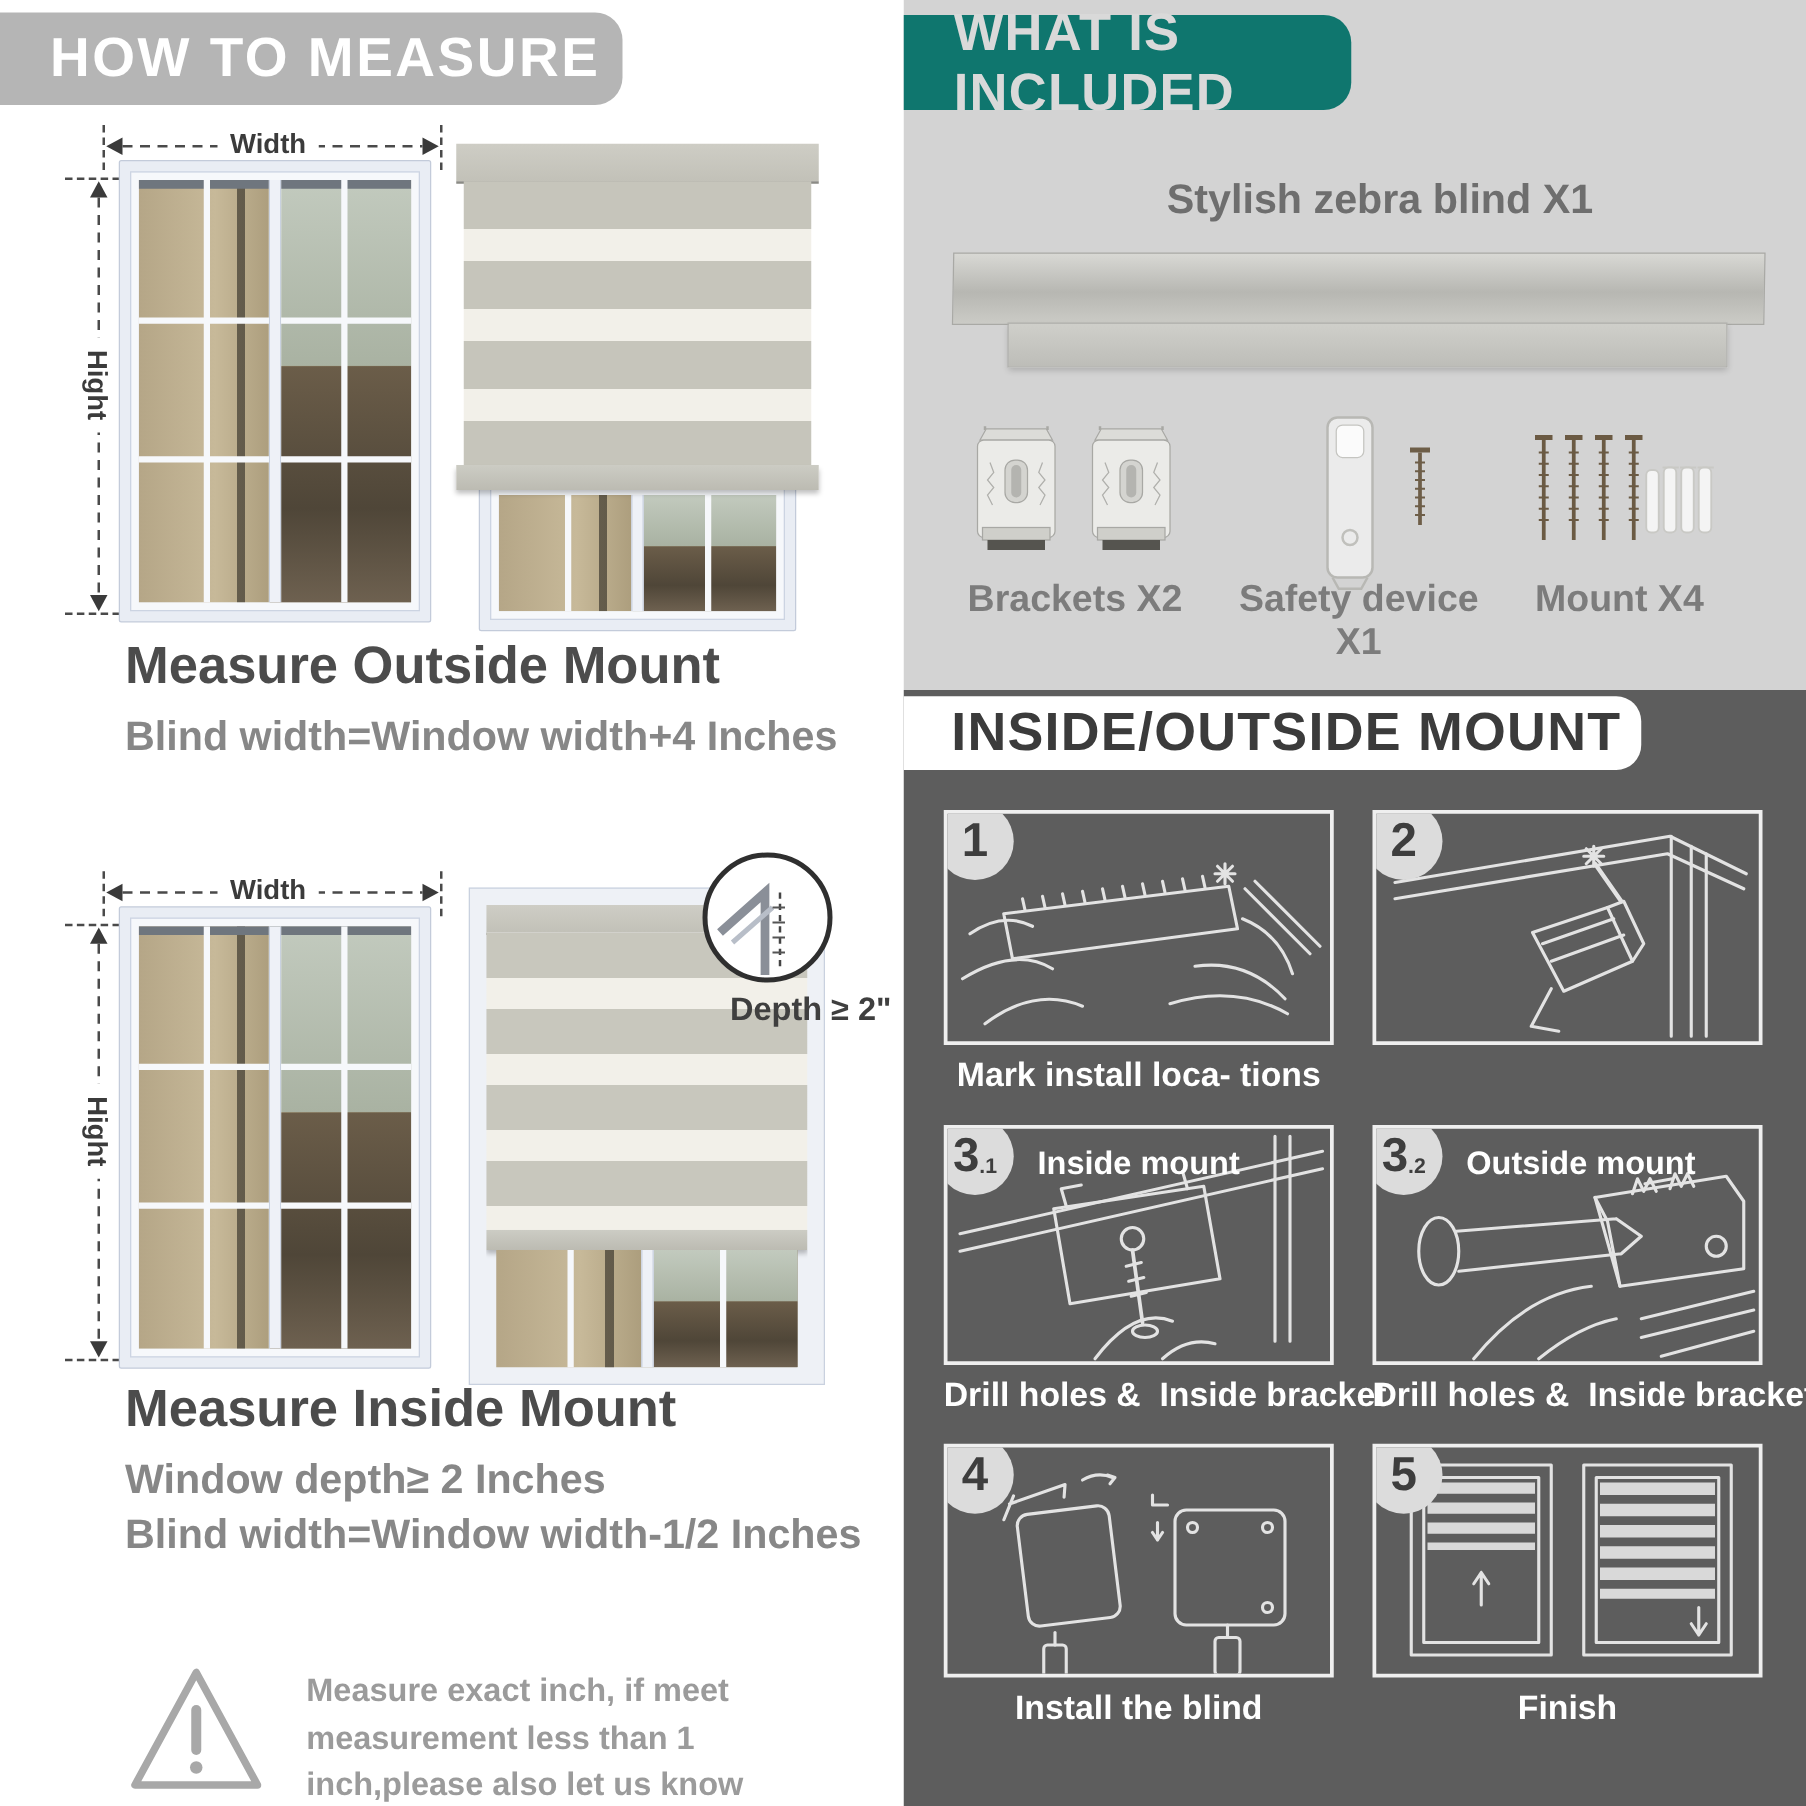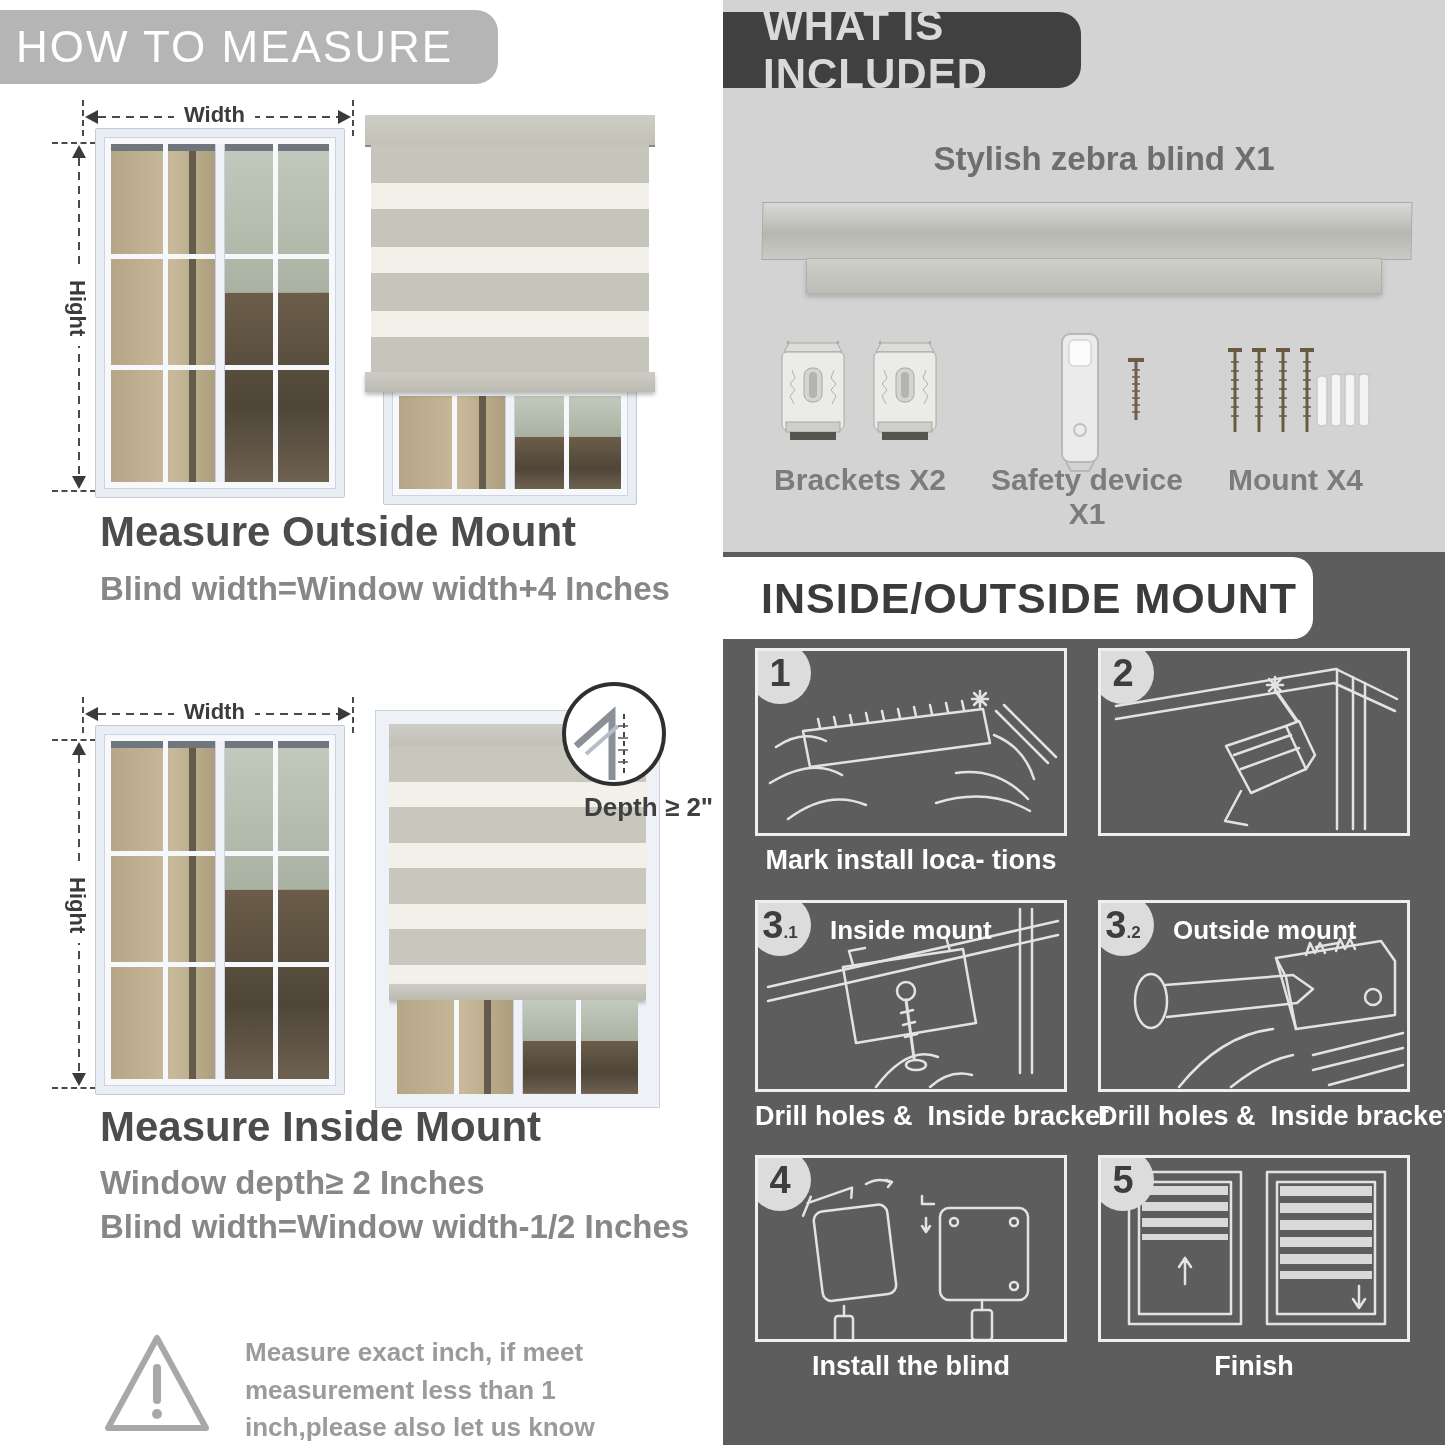--- a/index.html
+++ b/index.html
@@ -3,21 +3,21 @@
 <meta charset="utf-8">
 <style>
   html,body{margin:0;padding:0;}
   .page{position:relative;width:1445px;height:1445px;background:#ffffff;
         font-family:"Liberation Sans", sans-serif;overflow:hidden;}
   .abs{position:absolute;}
 
   
   .left-banner{left:0;top:10px;width:498px;height:74px;background:#b5b5b5;
     border-radius:0 22px 22px 0;display:flex;align-items:center;}
-  .left-banner span{color:#ffffff;font-size:44px;font-weight:normal;letter-spacing:2px;padding-left:16px;}
+  .left-banner span{color:#ffffff;font-size:44px;font-weight:bold;letter-spacing:2px;padding-left:40px;}
 
   .win{background:#e9edf4;border:1px solid #c3cbda;padding:9px;box-sizing:border-box;border-radius:2px;}
   .win-inner{position:relative;width:100%;height:100%;border:6px solid #f6f8fb;outline:1px solid #ccd4e2;
     box-sizing:border-box;overflow:hidden;}
   .photo{background:
     linear-gradient(90deg, rgba(0,0,0,0) 0 36%, rgba(28,26,22,.55) 36% 39%, rgba(0,0,0,0) 39%) ,
     linear-gradient(180deg,#c2cabe 0%,#a9b2a2 100%) no-repeat 100% 0 / 52% 44%,
     linear-gradient(180deg,#6b5d49 0%,#4f4638 60%,#6e6150 100%) no-repeat 100% 100% / 52% 56%,
     linear-gradient(90deg,#b5a687 0%,#c7b999 28%,#9a8b6a 62%,#7c6e52 100%);}
   .win-track{position:absolute;left:0;right:0;top:0;height:7px;background:#6f767e;}
@@ -36,32 +36,32 @@
   .botbar{background:linear-gradient(180deg,#ccccc4,#bcbbb2);box-shadow:0 3px 4px rgba(0,0,0,.25);}
   .inside-frame{background:#eef1f6;border:1px solid #c9d1df;padding:13px;box-sizing:border-box;}
 
   .h1{color:#4c4c4c;font-size:42px;font-weight:bold;}
   .h2{color:#878787;font-size:33px;font-weight:bold;}
   .depth-label{color:#3f3f3f;font-size:26px;font-weight:bold;}
   .warn-text{color:#9b9b9b;font-size:26px;font-weight:bold;line-height:1.45;}
 
   
   .right-bg{left:723px;top:0;width:722px;height:552px;background:#d3d3d3;}
-  .right-banner{left:723px;top:12px;width:358px;height:76px;background:#404040;
+  .right-banner{left:723px;top:12px;width:358px;height:76px;background:#0f766e;
     border-radius:0 22px 22px 0;display:flex;align-items:center;}
   .right-banner span{color:#d9d9d9;font-size:42px;font-weight:bold;letter-spacing:1px;padding-left:40px;}
   .blind-label{left:723px;top:140px;width:762px;text-align:center;color:#6e6e6e;font-size:33px;font-weight:bold;}
   .bar-main{left:762px;top:202px;width:648px;height:56px;
     background:linear-gradient(180deg,#d8d8d4,#b7b7b2 55%,#cbcbc6);border:1px solid #a9a9a5;transform:skewX(-1deg);}
   .bar-under{left:806px;top:258px;width:574px;height:34px;
     background:linear-gradient(180deg,#cfcfca,#bdbdb8);border:1px solid #b0b0ac;box-shadow:0 3px 5px rgba(0,0,0,.18);}
   .hw-label{color:#7c7c7c;font-size:30px;font-weight:bold;text-align:center;}
 
   .dark-bg{left:723px;top:552px;width:722px;height:893px;background:#5d5d5d;}
-  .mount-banner{left:723px;top:557px;width:590px;height:82px;background:#ffffff;
+  .mount-banner{left:723px;top:557px;width:590px;height:59px;background:#ffffff;
     border-radius:0 20px 20px 0;display:flex;align-items:center;}
   .mount-banner span{color:#3b3b3b;font-size:43px;font-weight:bold;padding-left:38px;letter-spacing:1px;}
 
   .step-cell{width:312px;}
   .step-panel{position:relative;width:312px;border:3px solid #efefef;box-sizing:border-box;overflow:hidden;}
   .badge{position:absolute;top:-9px;left:-9px;width:62px;height:62px;border-radius:50%;background:#dcdcdc;
     color:#3e3e3e;font-size:38px;font-weight:bold;display:flex;align-items:center;justify-content:center;}
   .badge .sub{font-size:17px;margin-top:16px;}
   .panel-title{position:absolute;top:12px;left:72px;color:#ffffff;font-size:26px;font-weight:bold;}
   .caption{margin-top:9px;color:#ffffff;font-size:27px;font-weight:bold;white-space:pre;text-align:center;}

